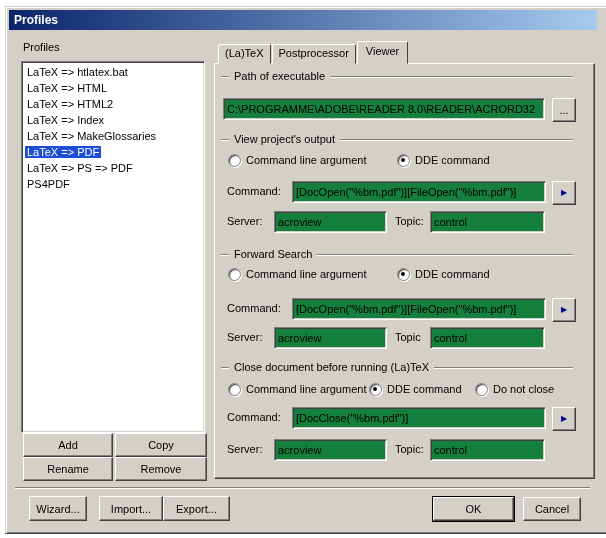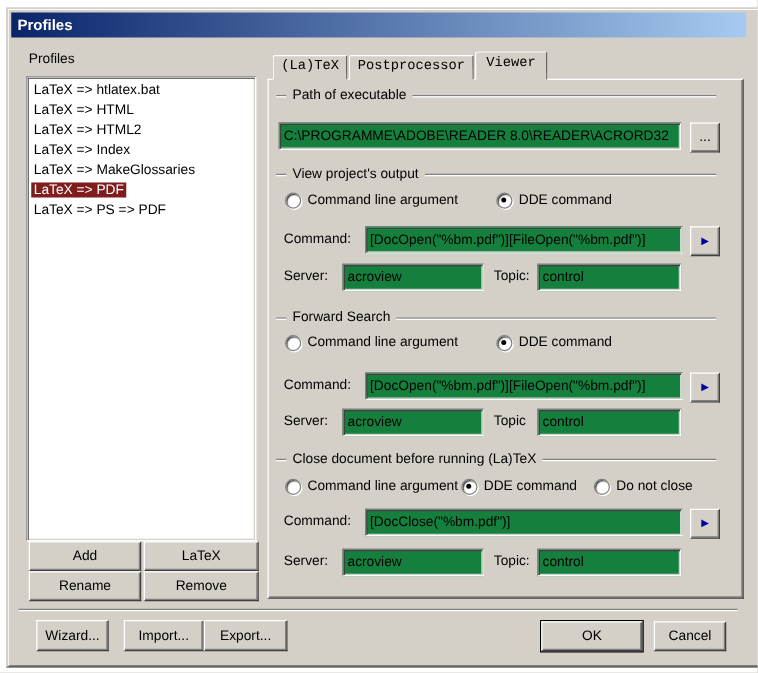--- a/index.html
+++ b/index.html
@@ -30,40 +30,40 @@
   }
   .label{position:absolute;white-space:nowrap;}
   .sunken{
     background:#fff;
     border:1px solid;border-color:#808080 #fff #fff #808080;
     box-shadow:inset 1px 1px 0 #404040, inset -1px -1px 0 #d4d0c8;
   }
   .listbox{position:absolute;left:15px;top:54px;width:182px;height:368px;overflow:hidden;padding-top:2px;}
   .list-item{height:16px;line-height:16px;padding-left:3px;white-space:nowrap;}
   .list-item span{padding:0 2px;}
-  .list-item.selected span{background:#7f1d1d;color:#fff;}
+  .list-item.selected span{background:#1d4ed8;color:#fff;}
   .btn{
     position:absolute;background:#d4d0c8;
     border:1px solid;border-color:#fff #404040 #404040 #fff;
     box-shadow:inset -1px -1px 0 #808080;
     display:flex;align-items:center;justify-content:center;
     font-family:inherit;font-size:11px;cursor:default;white-space:nowrap;
   }
   .btn.default{box-shadow:0 0 0 1px #000, inset -1px -1px 0 #808080;}
   .tabpage{
     position:absolute;left:208px;top:56px;width:379px;height:414px;
     background:#d4d0c8;
     border:1px solid;border-color:#fff #404040 #404040 #fff;
     box-shadow:inset -1px -1px 0 #808080;
   }
   .tabs{position:absolute;left:212px;top:36px;height:21px;display:flex;align-items:flex-end;z-index:3;}
   .tab{
     background:#d4d0c8;height:18px;line-height:17px;padding:0 6px;
     border:1px solid;border-color:#fff #404040 #d4d0c8 #fff;
-    border-radius:2px 2px 0 0;margin-right:1px;font-family:Liberation Mono, monospace;
+    border-radius:2px 2px 0 0;margin-right:1px;
   }
   .tab.active{height:21px;line-height:19px;padding:0 8px;position:relative;z-index:4;}
   .group-head{position:absolute;display:flex;align-items:center;height:12px;}
   .etch{height:0;border-top:1px solid #808080;border-bottom:1px solid #fff;}
   .gh-left{width:8px;}
   .gh-label{padding:0 5px;white-space:nowrap;position:relative;top:-1px;text-align:right;}
   .gh-right{flex:1;}
   .field{position:absolute;height:20px;font-size:11px;padding:0 3px;
     background:#15803d;border:1px solid;border-color:#808080 #fff #fff #808080;
     box-shadow:inset 1px 1px 0 #404040, inset -1px -1px 0 #d4d0c8;
@@ -97,27 +97,28 @@
   <div class="label" style="left:17px;top:34px;">Profiles</div>
 
   <div class="listbox sunken">
     <div class="list-item"><span>LaTeX =&gt; htlatex.bat</span></div>
     <div class="list-item"><span>LaTeX =&gt; HTML</span></div>
     <div class="list-item"><span>LaTeX =&gt; HTML2</span></div>
     <div class="list-item"><span>LaTeX =&gt; Index</span></div>
     <div class="list-item"><span>LaTeX =&gt; MakeGlossaries</span></div>
     <div class="list-item selected"><span>LaTeX =&gt; PDF</span></div>
     <div class="list-item"><span>LaTeX =&gt; PS =&gt; PDF</span></div>
+    <div class="list-item"><span>PS4PDF</span></div>
   </div>
 
   <div class="btn" style="left:17px;top:426px;width:88px;height:22px;">
       <span>Add</span>
     </div>
   <div class="btn" style="left:109px;top:426px;width:90px;height:22px;">
-      <span>LaTeX</span>
+      <span>Copy</span>
     </div>
   <div class="btn" style="left:17px;top:450px;width:88px;height:22px;">
       <span>Rename</span>
     </div>
   <div class="btn" style="left:109px;top:450px;width:90px;height:22px;">
       <span>Remove</span>
     </div>
 
   <div class="tabs">
     <div class="tab"><span>(La)TeX</span></div>

